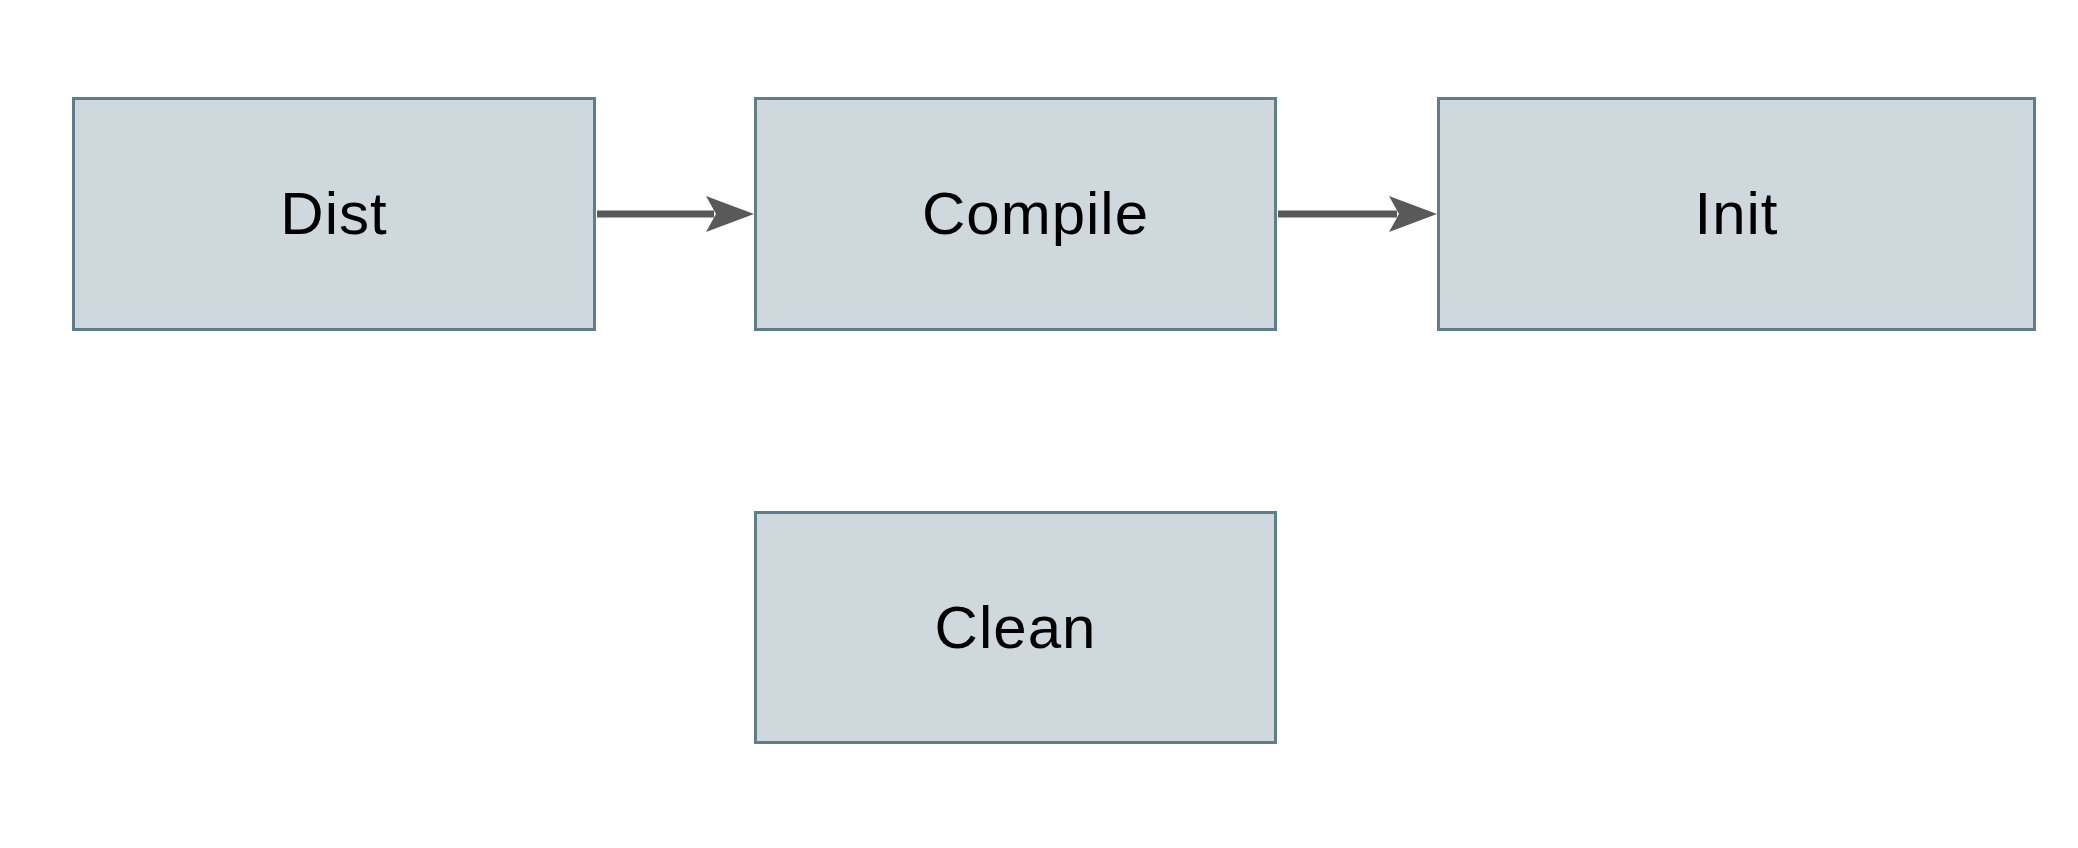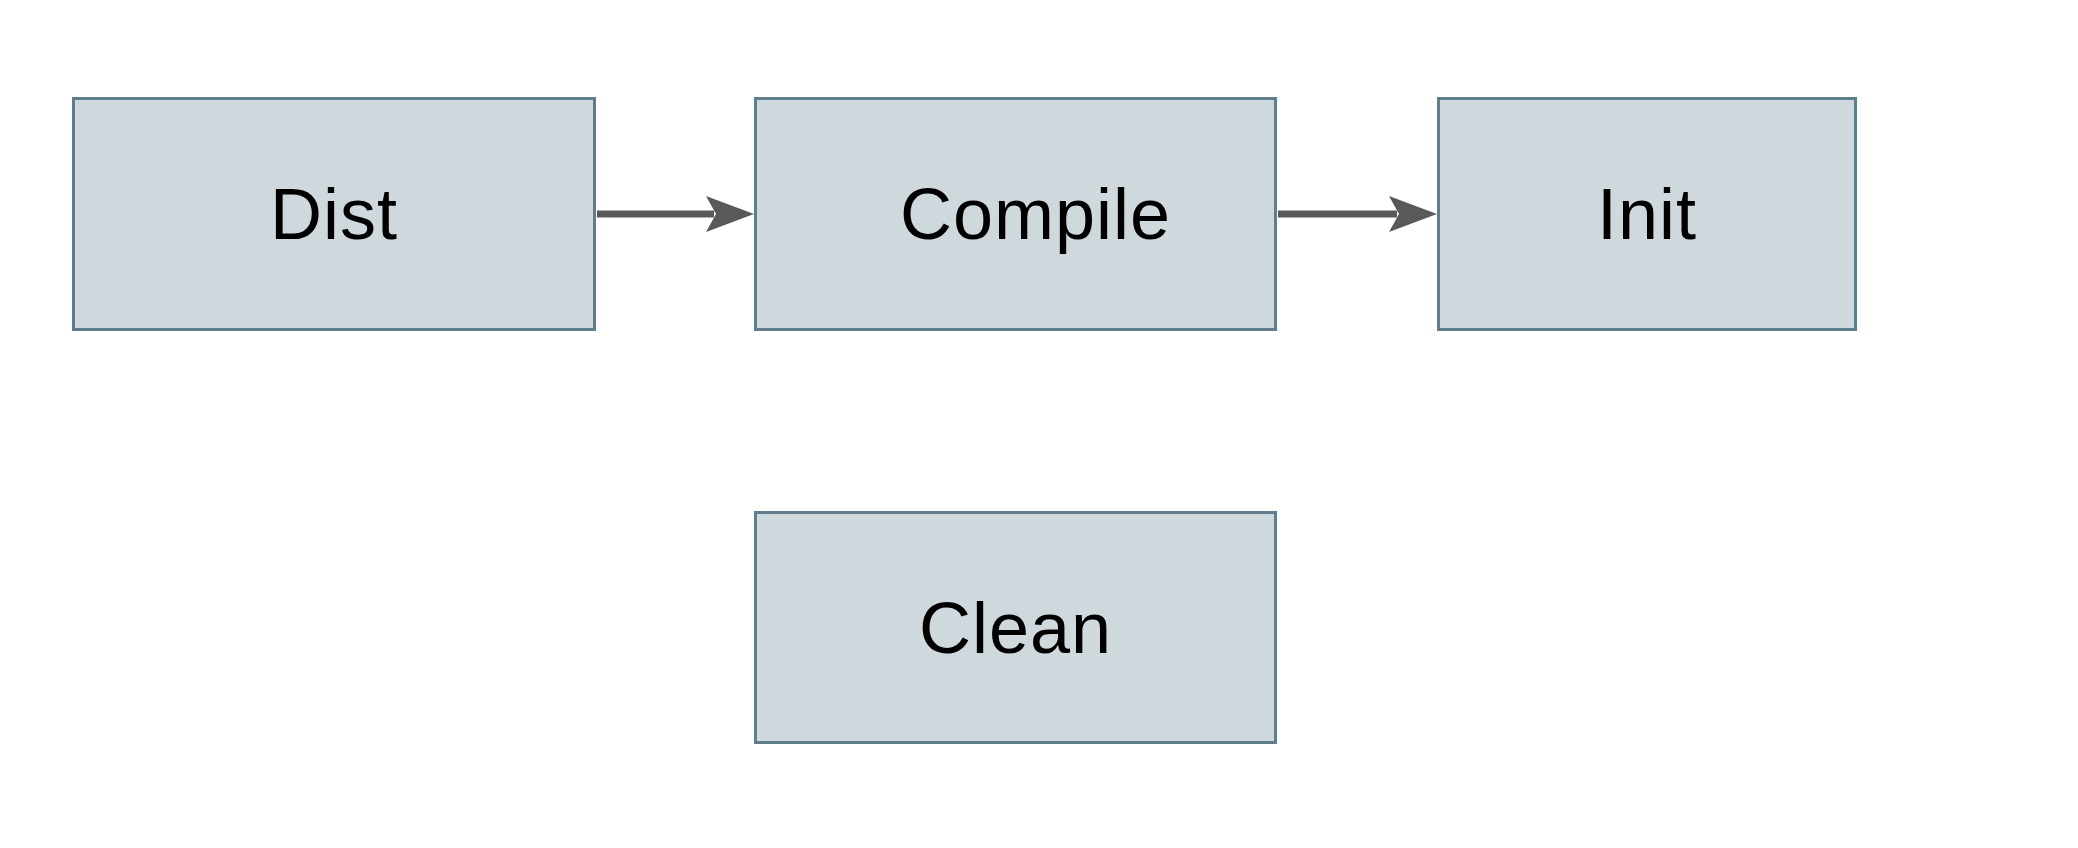--- a/index.html
+++ b/index.html
@@ -18,29 +18,29 @@
   .node {
     position: absolute;
     box-sizing: border-box;
     background: var(--node_fill, #cfd8dc);
     border: 3px solid var(--node_border, #607d8b);
     display: flex;
     align-items: center;
     justify-content: center;
   }
   .node-label {
-    font-size: 72px;
+    font-size: 60px;
     line-height: 1;
     color: var(--text, #000000);
     letter-spacing: 1px;
     user-select: none;
   }
   #node-dist    { left: 72px;   top: 97px;  width: 524px; height: 234px; }
   #node-compile { left: 754px;  top: 97px;  width: 523px; height: 234px; padding-left: 40px; }
-  #node-init    { left: 1437px; top: 97px;  width: 420px; height: 234px; }
+  #node-init    { left: 1437px; top: 97px;  width: 599px; height: 234px; }
   #node-clean   { left: 754px;  top: 511px; width: 523px; height: 233px; align-items: center; }
 
   .connectors {
     position: absolute;
     left: 0;
     top: 0;
     pointer-events: none;
   }
   .edge-line {
     stroke: var(--arrow, #595959);

